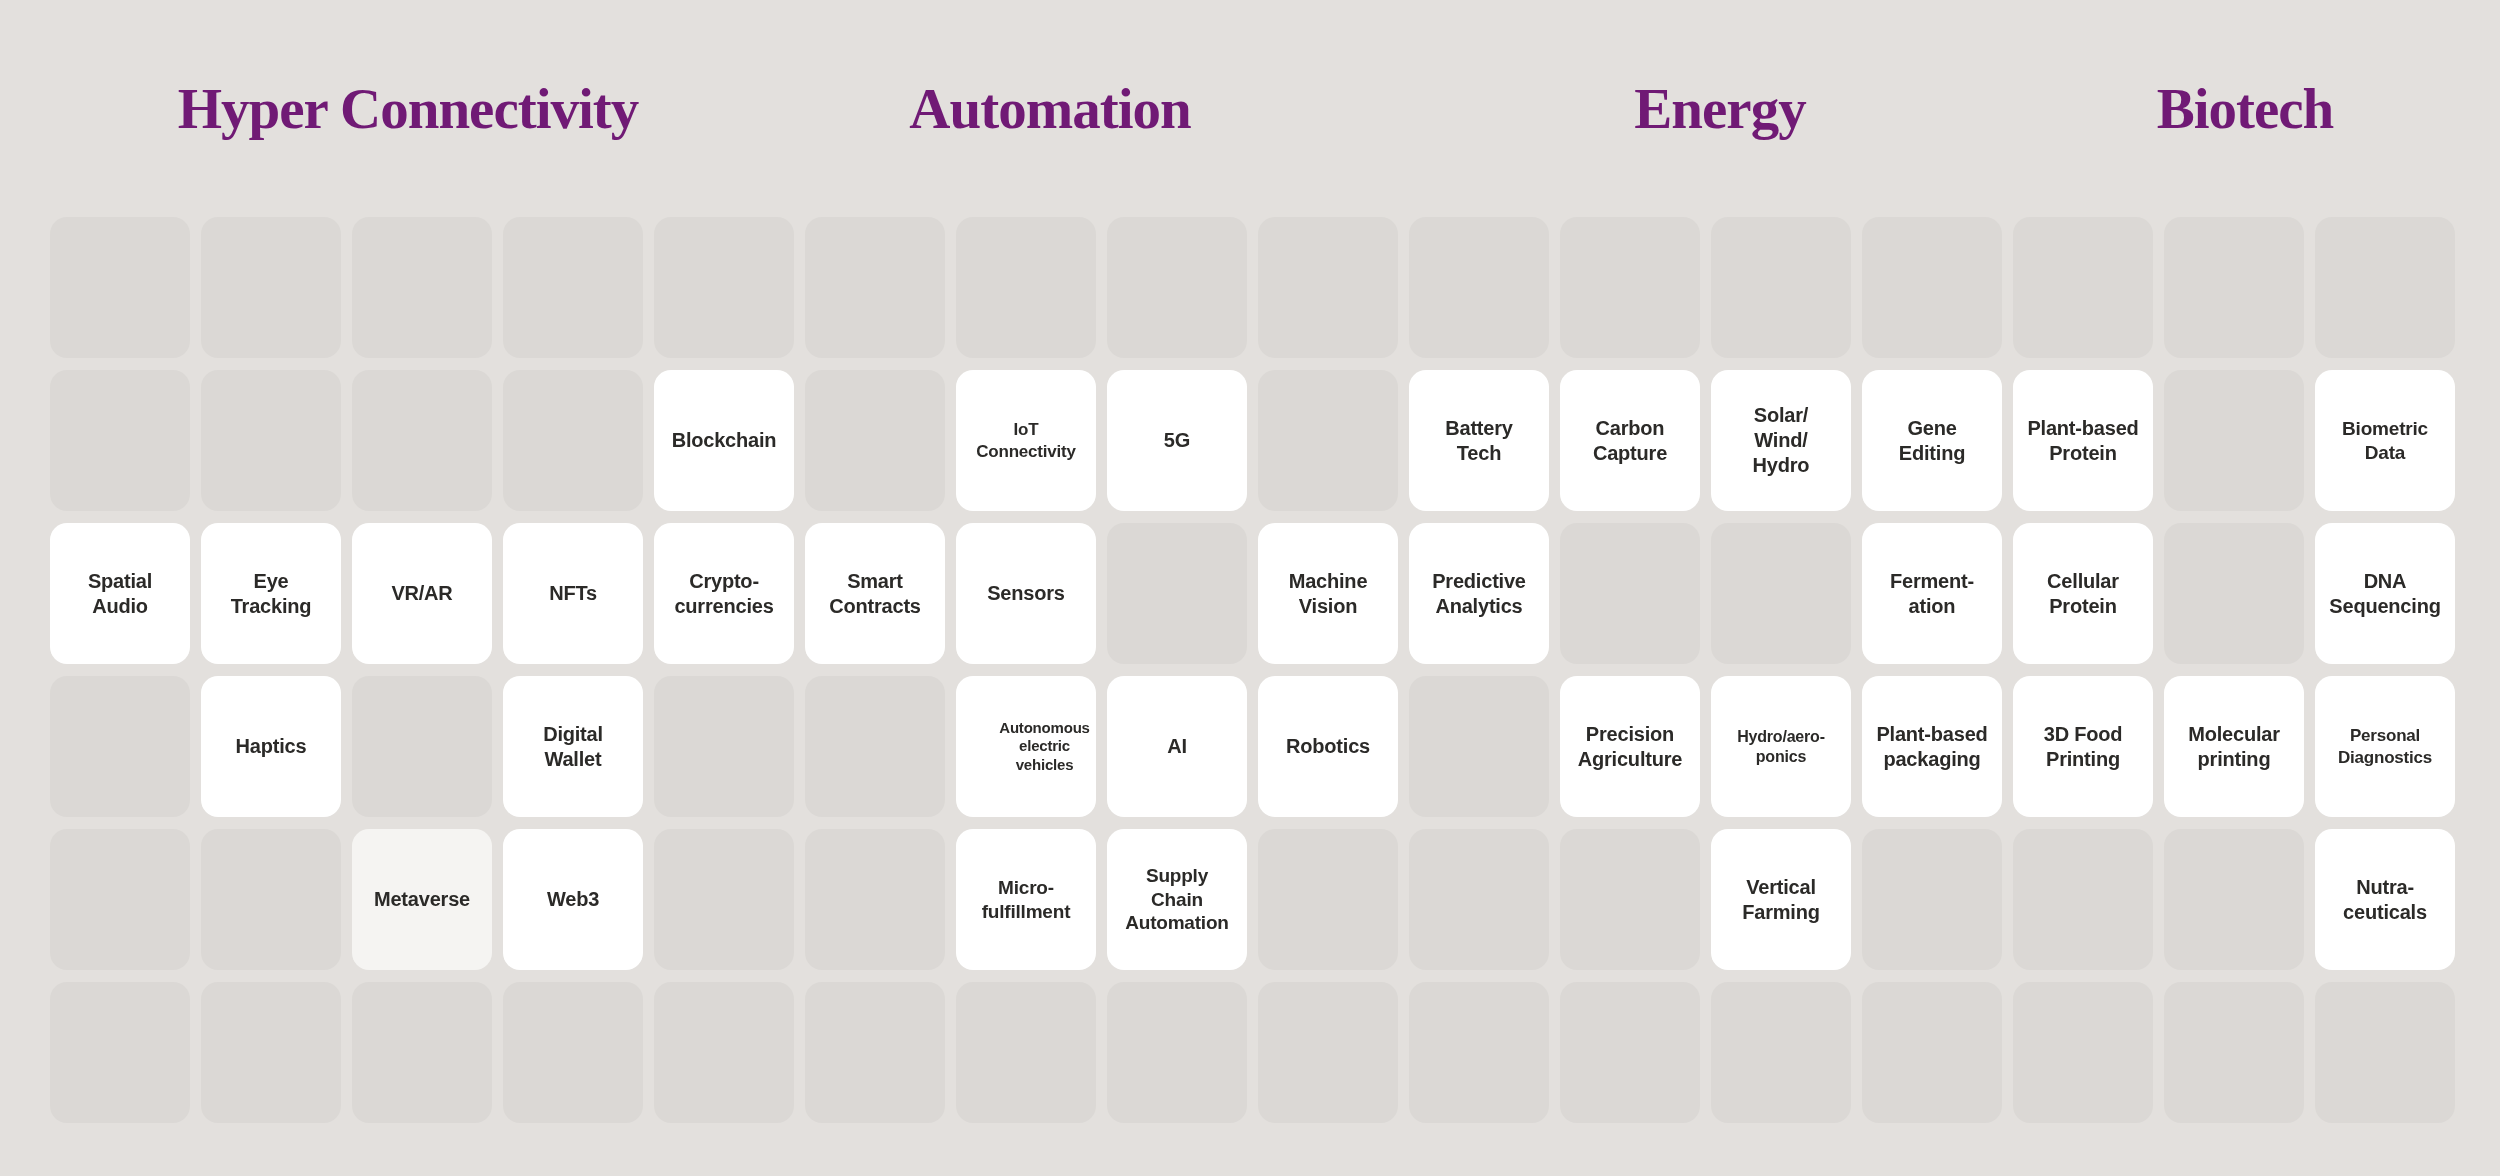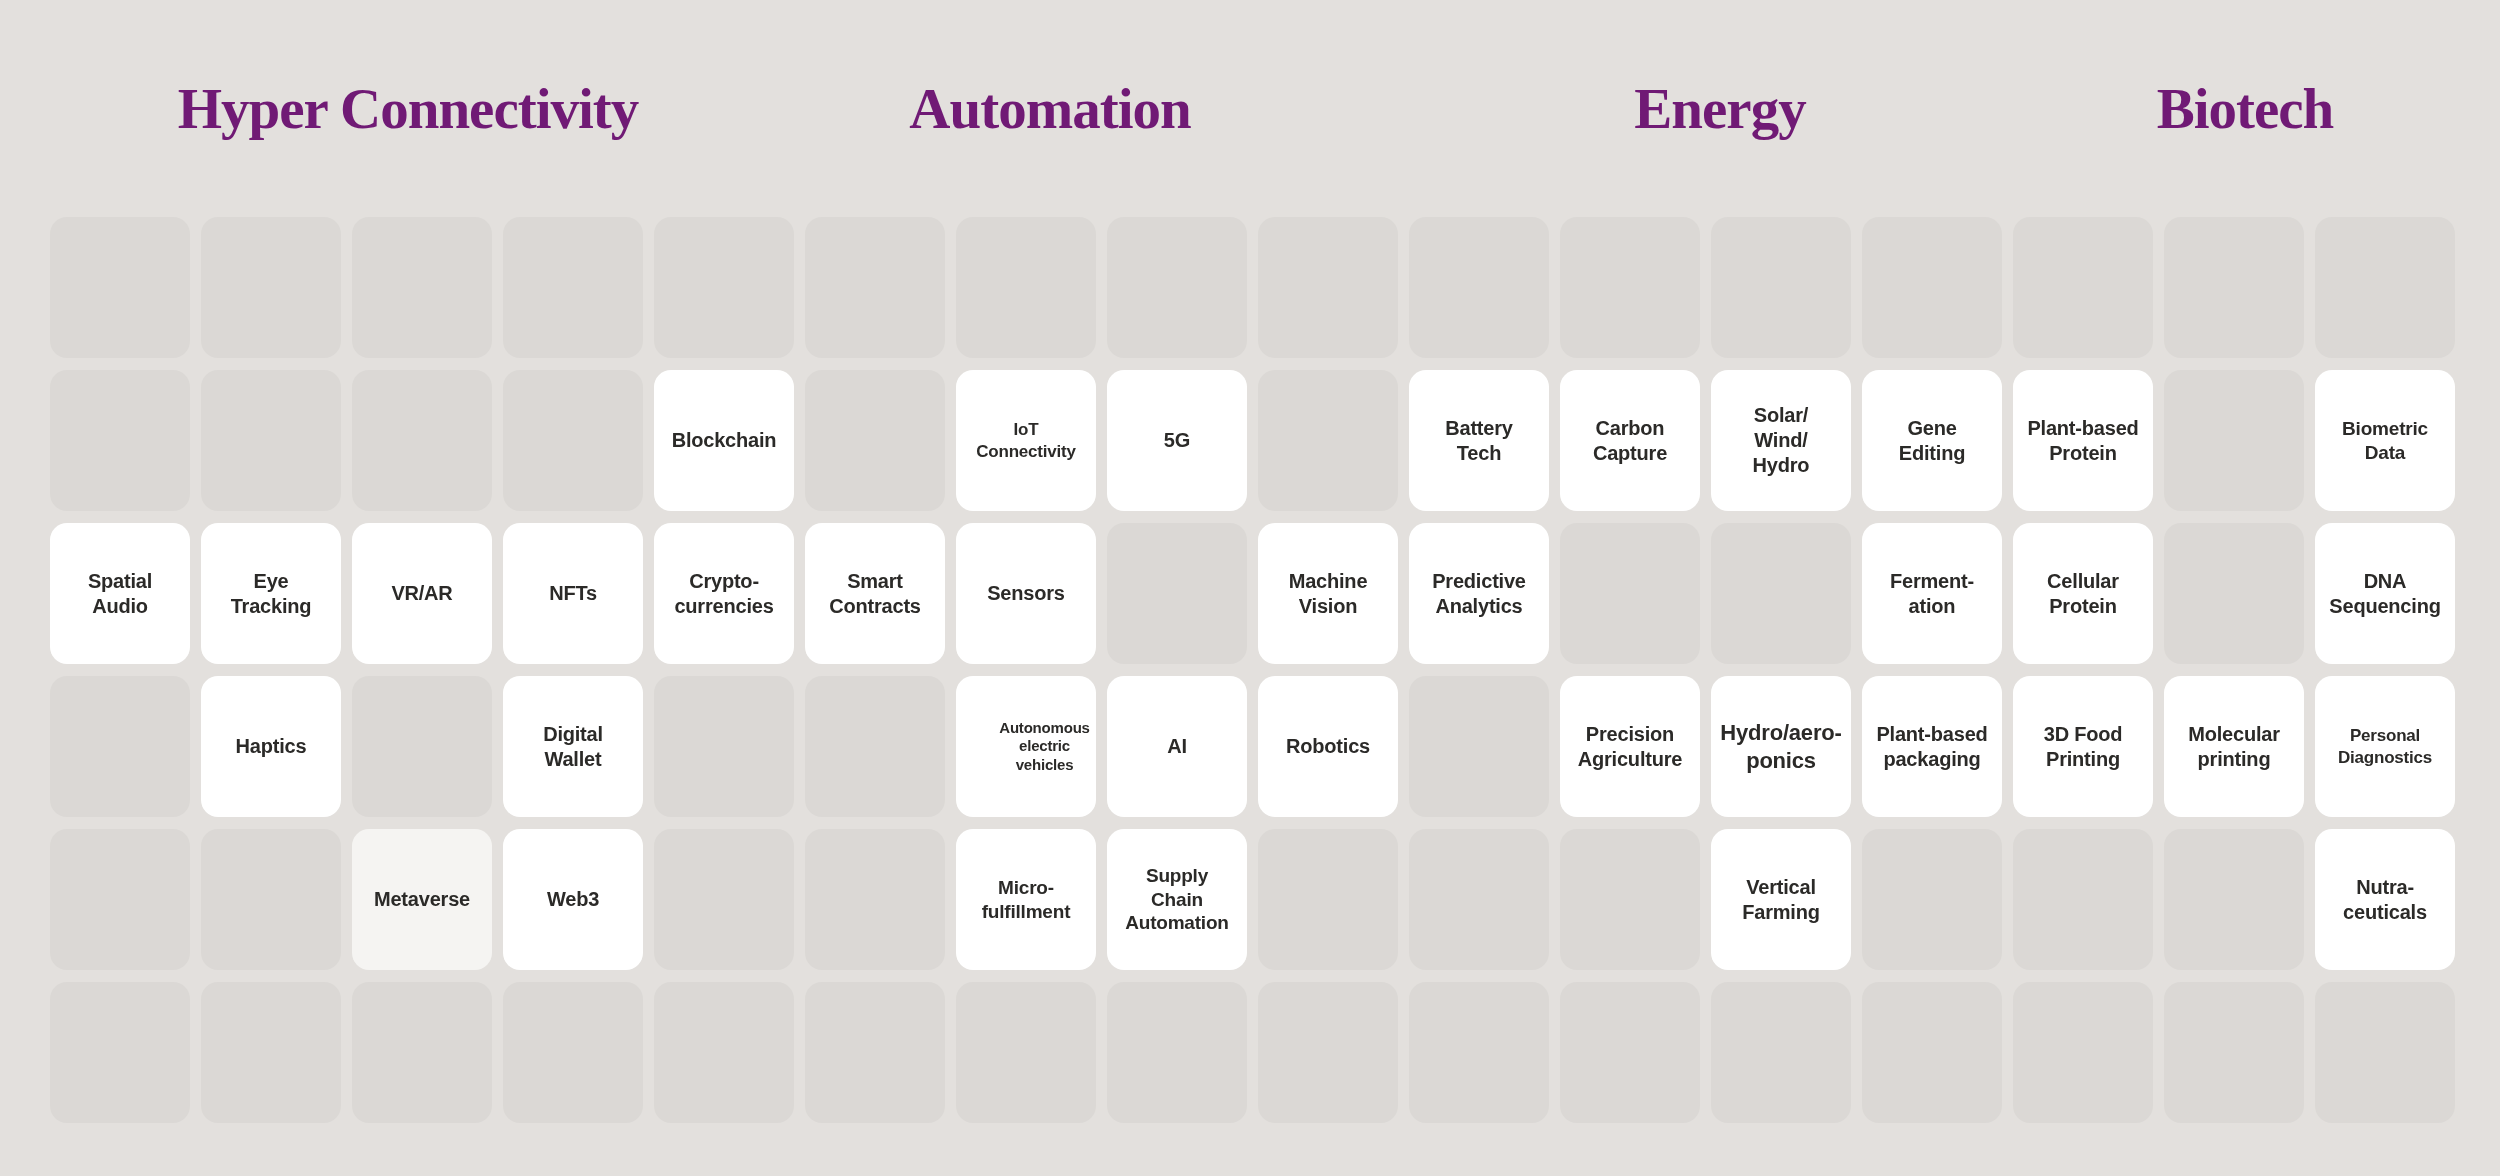--- a/index.html
+++ b/index.html
@@ -191,21 +191,21 @@
       </div>
       <div class="cell filled">
         <span>Robotics</span>
       </div>
       <div class="cell"></div>
       <div class="cell filled">
         <span>Precision
 Agriculture</span>
       </div>
       <div class="cell filled">
-        <span style="font-size: 22px;">Hydro/aero-
+        <span style="font-size: 16px;">Hydro/aero-
 ponics</span>
       </div>
       <div class="cell filled">
         <span>Plant-based
 packaging</span>
       </div>
       <div class="cell filled">
         <span>3D Food
 Printing</span>
       </div>

